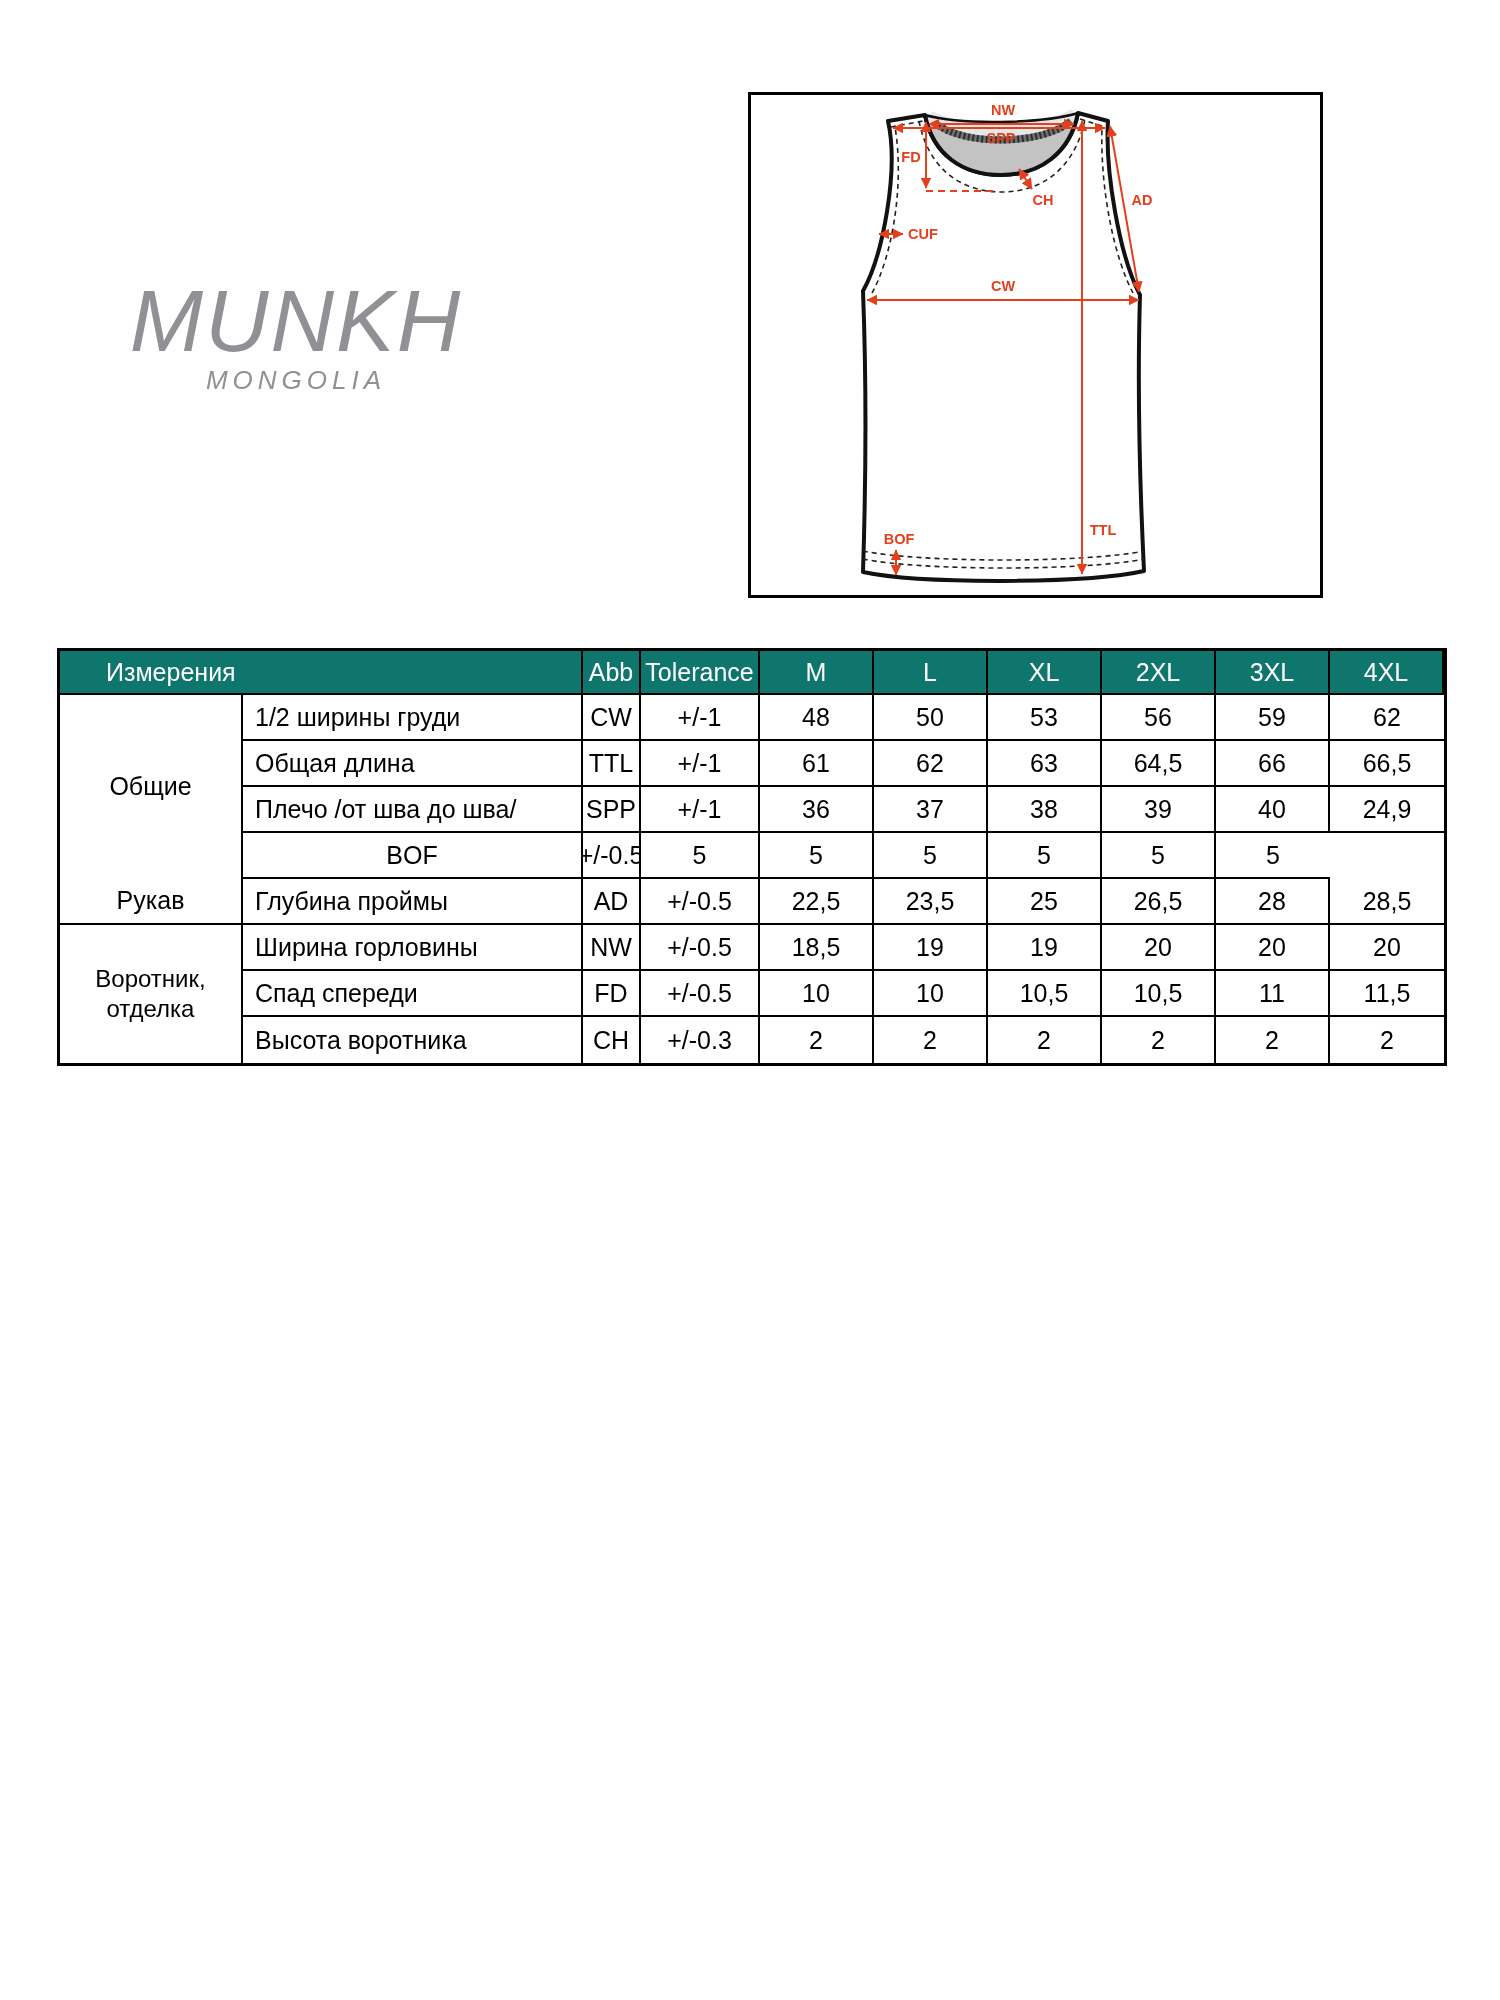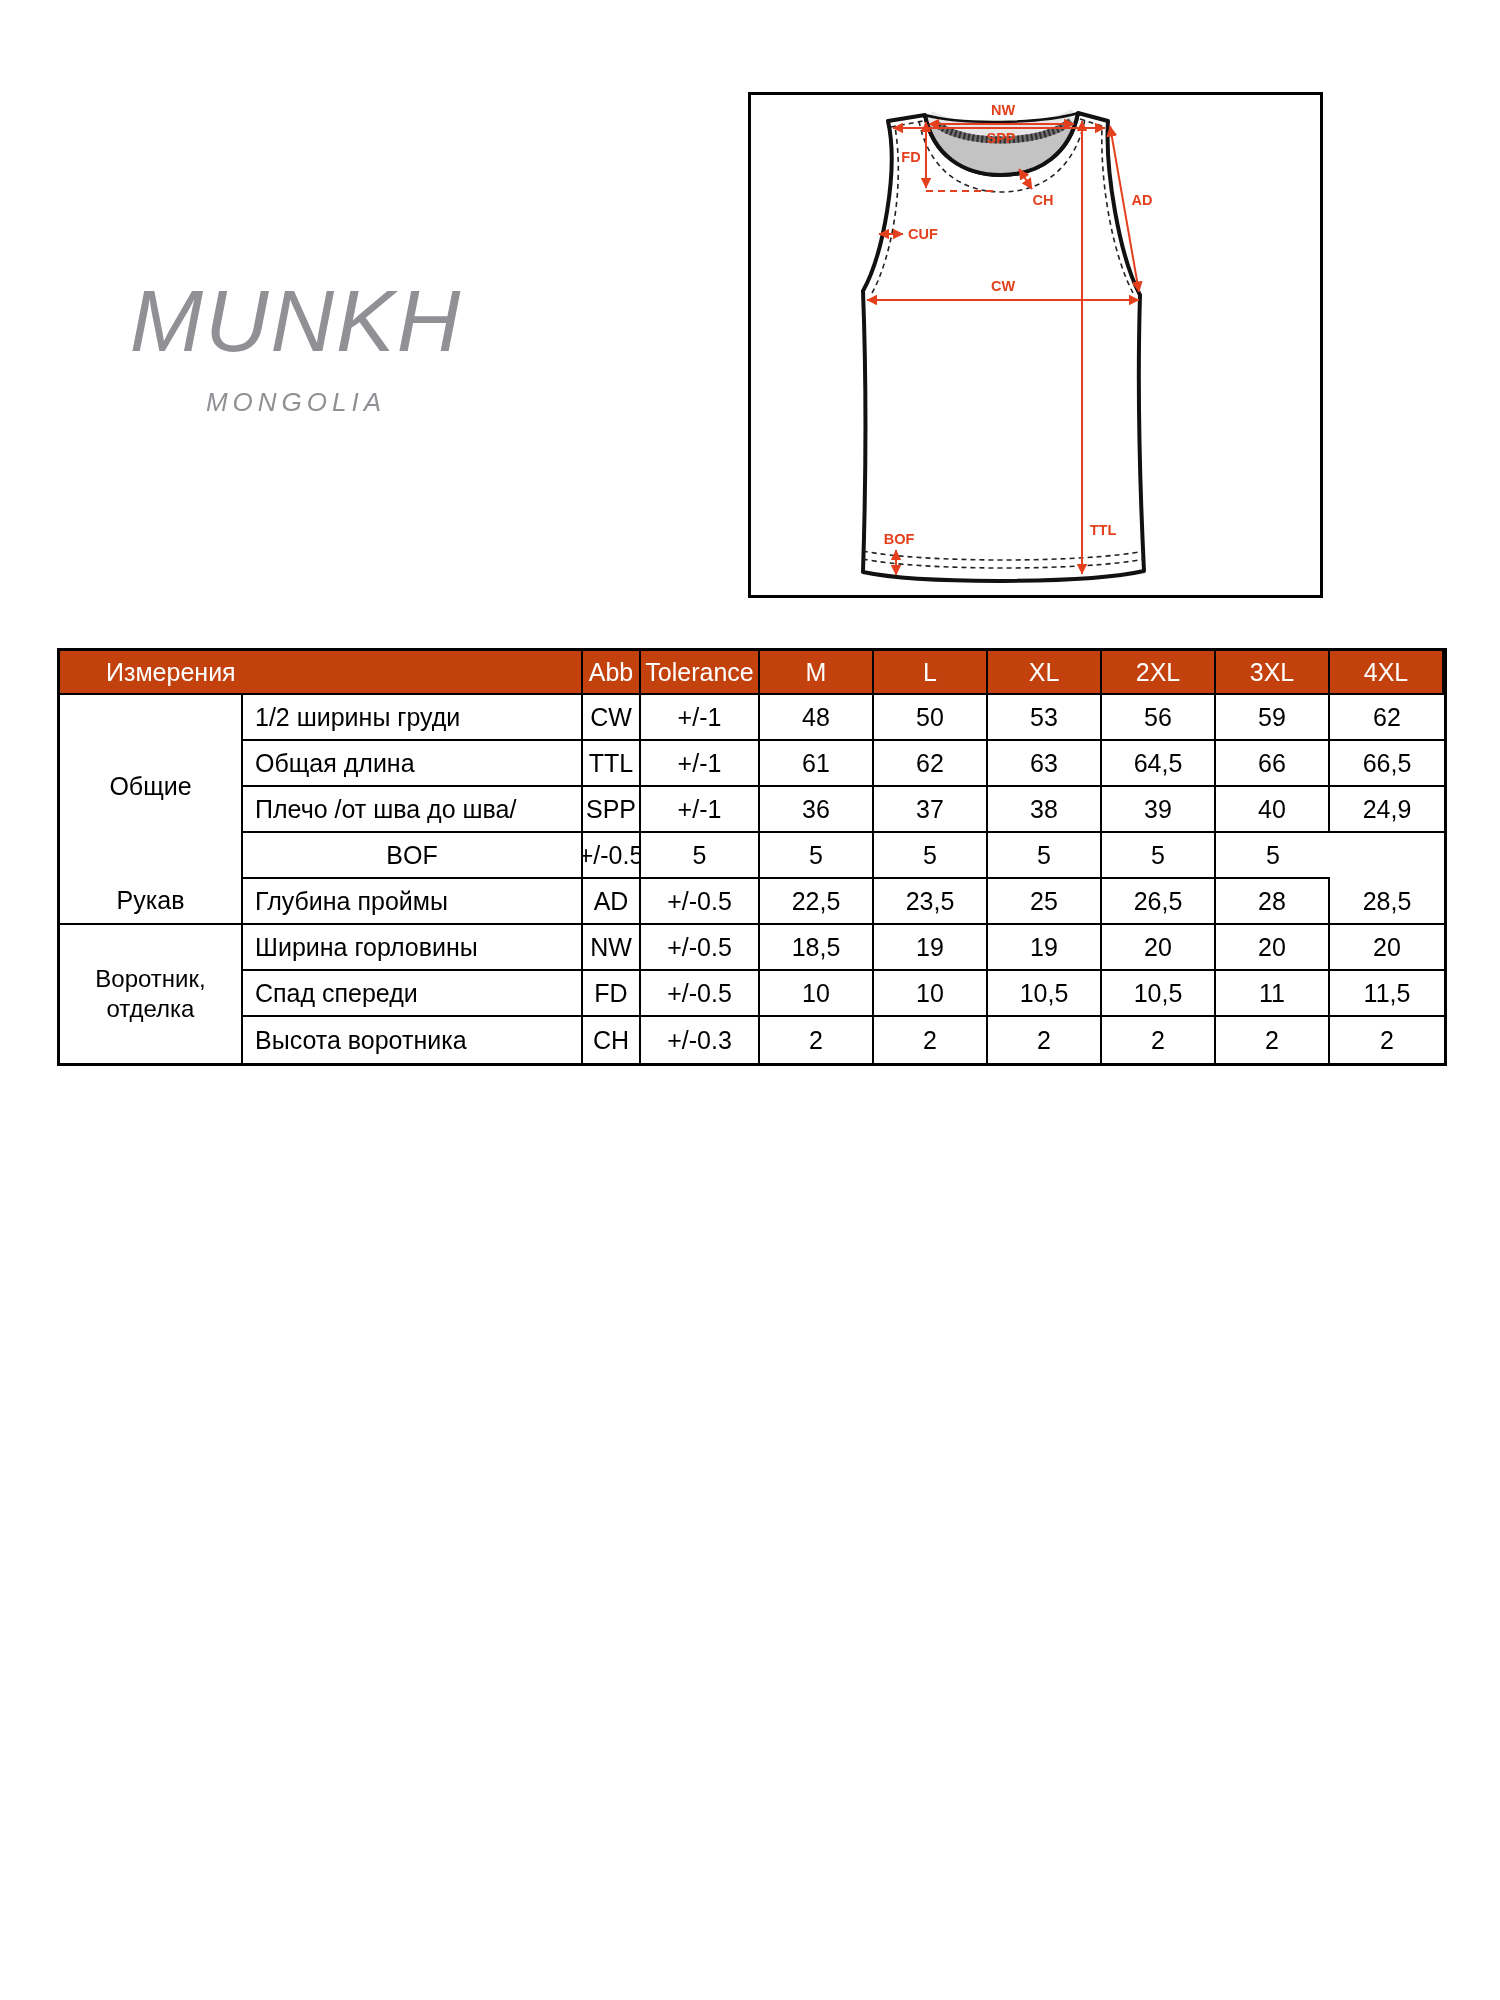--- a/index.html
+++ b/index.html
@@ -2,40 +2,40 @@
 <html><head>
 <meta charset="utf-8">
 <style>
   html,body{margin:0;padding:0;background:#ffffff;}
   .page{position:relative;width:1500px;height:2000px;background:#ffffff;overflow:hidden;
         font-family:"Liberation Sans",sans-serif;}
 
   
   .logo{position:absolute;left:125px;top:277px;width:342px;text-align:center;color:#909095;font-style:italic;}
   .logo-main{font-size:88px;line-height:1;letter-spacing:2px;font-weight:400;white-space:nowrap;}
-  .logo-sub{margin-top:22px;font-size:26px;letter-spacing:5px;font-weight:400;white-space:nowrap;}
+  .logo-sub{font-size:26px;letter-spacing:5px;font-weight:400;white-space:nowrap;}
 
   
   .diagram-box{position:absolute;left:748px;top:92px;width:569px;height:500px;
                border:3px solid #000;box-sizing:content-box;background:#fff;}
   .diagram-box svg{display:block;width:569px;height:500px;}
 
   
   .size-table{position:absolute;left:57px;top:648px;border:3px solid #000;
               display:grid;
               grid-template-columns:183px 340px 58px 119px repeat(6,114px);
               grid-template-rows:44px repeat(8,46px);
               background:#fff;color:#000;}
   .cell{border-right:2px solid #000;border-bottom:2px solid #000;
         display:flex;align-items:center;justify-content:center;
         font-size:25px;box-sizing:border-box;overflow:hidden;}
   .cell.name{justify-content:flex-start;padding-left:12px;}
   .cell.lastcol{border-right:none;}
   .cell.lastrow{border-bottom:none;}
-  .hdr{background:#c2410c;color:#fff;border-right:2px solid #000;border-bottom:2px solid #000;
+  .hdr{background:#0f766e;color:#fff;border-right:2px solid #000;border-bottom:2px solid #000;
        display:flex;align-items:center;justify-content:center;font-size:25px;box-sizing:border-box;}
   .hdr.meas{grid-column:1/3;justify-content:flex-start;padding-left:46px;}
   .grp{border-right:2px solid #000;box-sizing:border-box;}
   .grp1{grid-column:1;grid-row:2/7;border-bottom:2px solid #000;
         display:grid;grid-template-rows:repeat(5,1fr);}
   .grp1 .g-top{grid-row:1/5;display:flex;align-items:center;justify-content:center;font-size:25px;}
   .grp1 .g-bot{grid-row:5;display:flex;align-items:center;justify-content:center;font-size:25px;}
   .grp2{grid-column:1;grid-row:7/10;display:flex;flex-direction:column;
         align-items:center;justify-content:center;font-size:24px;line-height:1.25;text-align:center;}
 </style>

